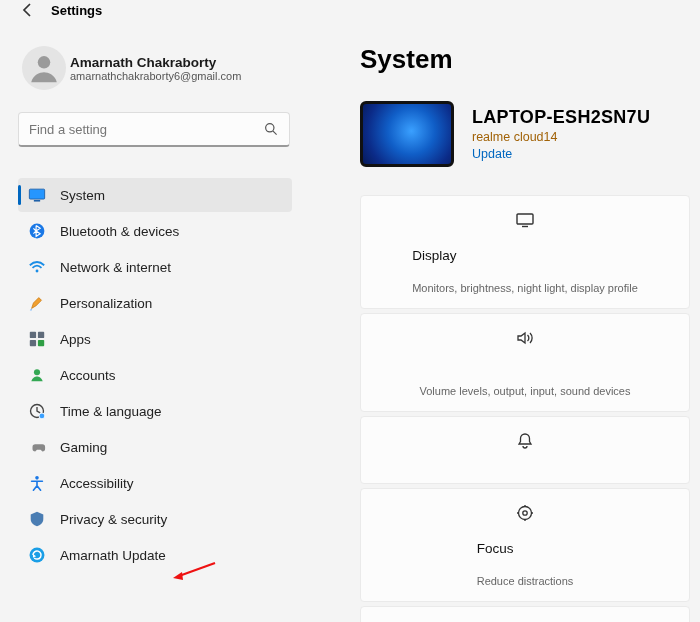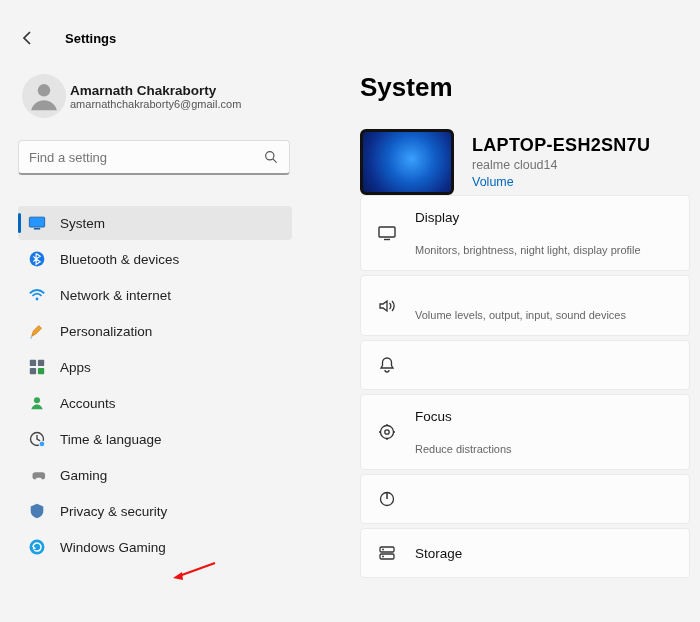--- a/index.html
+++ b/index.html
@@ -1,41 +1,41 @@
 <!DOCTYPE html>
 <html><head>
 <meta charset="utf-8">
 <style>
 * { margin:0; padding:0; box-sizing:border-box; font-family:"Segoe UI",Arial,sans-serif; }
 body { width:700px; height:622px; background:#f4f4f4; overflow:hidden; }
-.top-bar { display:flex; align-items:center; padding:28px 18px 10px; gap:27px; }
+.top-bar { display:flex; align-items:center; padding:0 18px 10px; gap:13px; }
 .back-btn { width:20px; height:20px; display:flex; align-items:center; justify-content:center; cursor:pointer; }
 .title { font-size:13px; font-weight:600; }
 .layout { display:flex; }
 .sidebar { width:300px; padding:10px 8px 10px 18px; }
 .profile { display:flex; align-items:center; gap:4px; padding:6px 0 16px 4px; }
 .avatar { width:44px; height:44px; border-radius:50%; background:#e4e4e4; display:flex; align-items:center; justify-content:center; }
 .prof-name { font-size:13.5px; font-weight:600; color:#1a1a1a; }
 .prof-email { font-size:11px; color:#555; }
 .searchbox { display:flex; align-items:flex-end; background:#fcfcfc; border:1px solid #ddd; border-bottom:2px solid #999; border-radius:4px; padding:8px 10px; margin:6px 2px 31px 0; }
 .searchbox input { flex:1; border:none; outline:none; background:transparent; font-size:13px; color:#333; }
 .nav { display:flex; flex-direction:column; gap:2px; }
 .nav-item { display:flex; align-items:center; gap:14px; padding:8px 10px; border-radius:4px; cursor:pointer; font-size:13.5px; color:#222; position:relative; }
 .nav-item.selected { background:#e6e6e6; }
 .nav-item.selected::before { content:""; position:absolute; left:0; top:7px; bottom:7px; width:3px; background:#0067c0; border-radius:3px; }
 .nav-icon { width:18px; height:18px; display:flex; align-items:center; justify-content:center; flex-shrink:0; }
 .main { flex:1; padding:14px 10px 0 60px; overflow:hidden; }
 .page-title { font-size:26px; font-weight:600; margin-bottom:26px; }
-.device { display:flex; gap:18px; align-items:center; }
+.device { display:flex; gap:18px; align-items:center; margin-bottom:28px; }
 .device-img { width:94px; height:66px; border-radius:6px; border:3px solid #111; background:radial-gradient(circle at 55% 45%,#3aa0ff 0%,#105ec7 40%,#0b2b88 75%,#061a5a 100%); }
 .device-name { font-size:18px; font-weight:600; letter-spacing:.3px; }
-.device-model { font-size:12.5px; color:#737373; margin-top:2px; }
+.device-model { font-size:12.5px; color:#a16207; margin-top:2px; }
 .rename { font-size:12.5px; color:#0067c0; cursor:pointer; margin-top:2px; display:inline-block; }
 .cards { display:flex; flex-direction:column; gap:4px; }
-.card { display:flex; align-items:center; gap:18px; background:#fcfcfc; border:1px solid #eaeaea; border-radius:4px; padding:14px 16px; cursor:pointer; }
+.card { display:flex; align-items:center; gap:18px; background:#fcfcfc; border:1px solid #eaeaea; border-radius:4px; padding:14px 16px; cursor:pointer;flex-direction:column; }
 .card-icon { width:20px; height:20px; display:flex; align-items:center; justify-content:center; flex-shrink:0; color:#333; }
 .card-title { font-size:13.5px; color:#111; }
 .card-sub { font-size:11px; color:#666; margin-top:19px; }
 .arrow { position:absolute; width:46px; height:20px; pointer-events:none; }
 </style>
 </head>
 <body>
 
 <div class="top-bar">
   <div class="back-btn">
@@ -141,47 +141,56 @@
         <span class="nav-icon">
             <svg viewBox="0 0 20 20" width="18" height="18">
               <path d="M4 7 h12 a3 3 0 0 1 3 3 v2 a3 3 0 0 1 -3 3 l-2 -2 h-4 l-2 2 a3 3 0 0 1 -3 -3 v-2 a3 3 0 0 1 3 -3 z" fill="#888"></path>
             </svg>
           </span>
         <span>Gaming</span>
       </div>
       <div class="nav-item">
         <span class="nav-icon">
             <svg viewBox="0 0 20 20" width="18" height="18">
+              <circle cx="10" cy="4.3" r="2" fill="#1a78e6"></circle>
+              <path d="M4 8 L16 8 M10 8 L10 13 M10 13 L6 18 M10 13 L14 18" stroke="#1a78e6" stroke-width="1.8" fill="none" stroke-linecap="round"></path>
+            </svg>
+          </span>
+        <span>Accessibility</span>
+      </div>
+      <div class="nav-item">
+        <span class="nav-icon">
+            <svg viewBox="0 0 20 20" width="18" height="18">
               <path d="M10 2 L17 5 v5 c0 4.3 -3.4 7.2 -7 8 c-3.6 -.8 -7 -3.7 -7 -8 V5 z" fill="#4a7db3"></path>
             </svg>
           </span>
         <span>Privacy &amp; security</span>
       </div>
       <div class="nav-item">
         <span class="nav-icon">
             <svg viewBox="0 0 20 20" width="18" height="18">
               <circle cx="10" cy="10" r="8.3" fill="#1a9ee6"></circle>
               <path d="M5.5 10 a4.5 4.5 0 1 1 1.4 3.3" fill="none" stroke="#fff" stroke-width="1.7"></path>
               <path d="M5.5 9 L5.5 13 L9 11.5 z" fill="#fff"></path>
             </svg>
           </span>
-        <span>Windows Gaming</span>
+        <span>Amarnath Update</span>
       </div>
     </div>
   </div>
 
   <div class="main">
     <div class="page-title">System</div>
 
     <div class="device">
       <div class="device-img"></div>
       <div>
         <div class="device-name">LAPTOP-ESH2SN7U</div>
         <div class="device-model">realme cloud14</div>
-        <div class="rename">Volume</div>
+        <div class="rename">Update</div>
       </div>
     </div>
 
     <div class="cards">
       <div class="card">
         <span class="card-icon">
             <svg viewBox="0 0 20 20" width="20" height="20">
               <rect x="2" y="4" width="16" height="10" rx="1" fill="none" stroke="#333" stroke-width="1.4"></rect>
               <line x1="7" y1="16.5" x2="13" y2="16.5" stroke="#333" stroke-width="1.4"></line>
             </svg>

